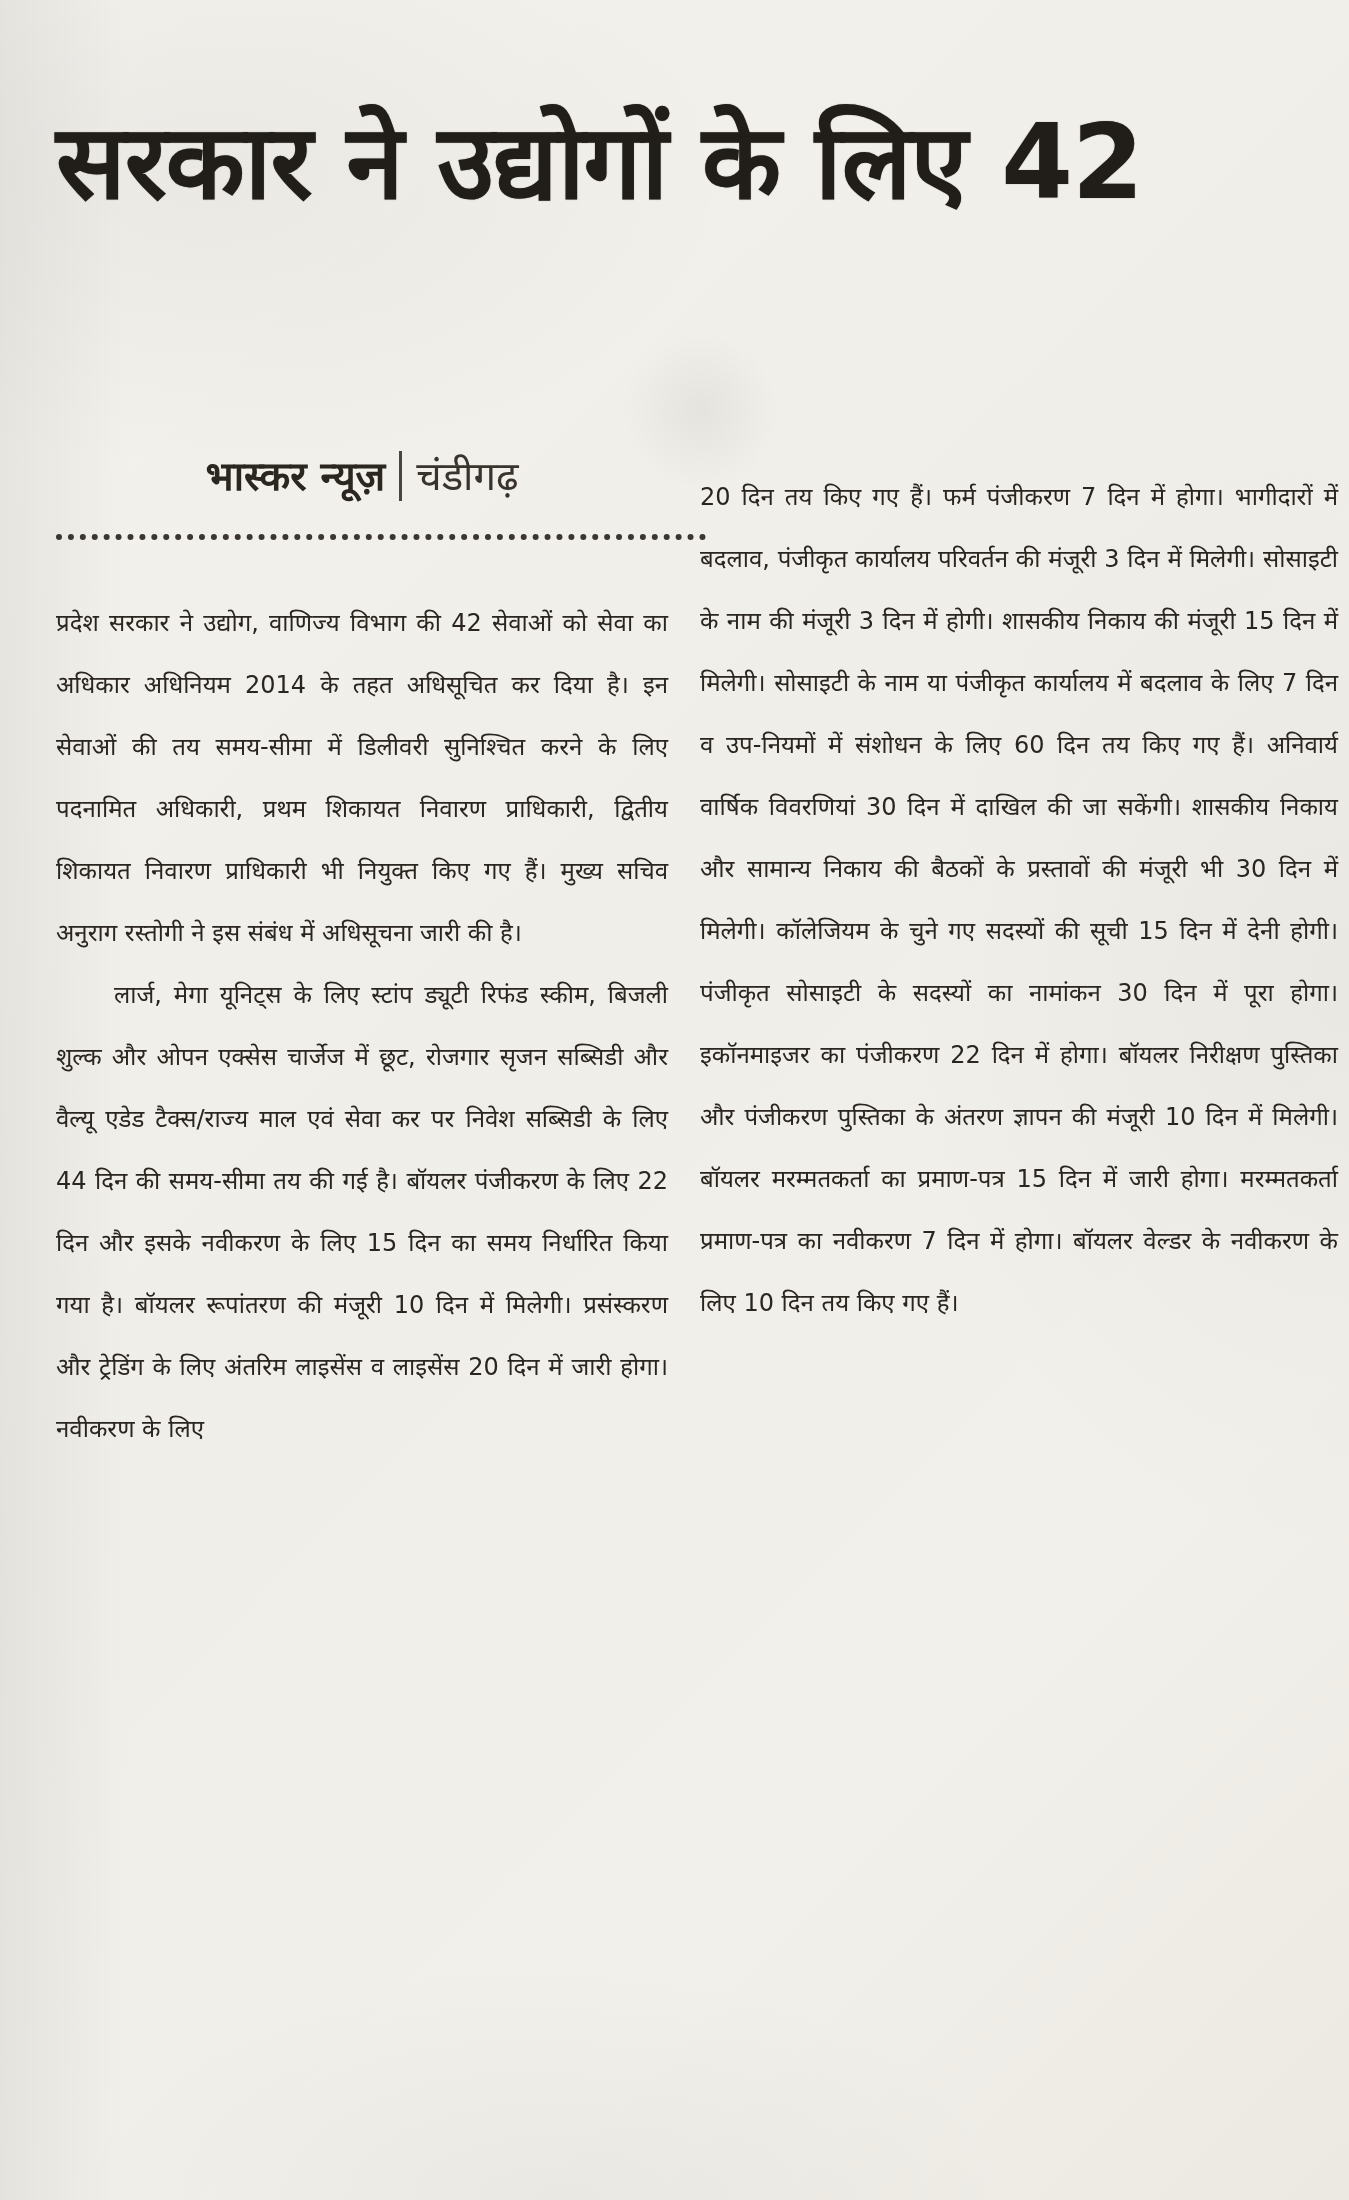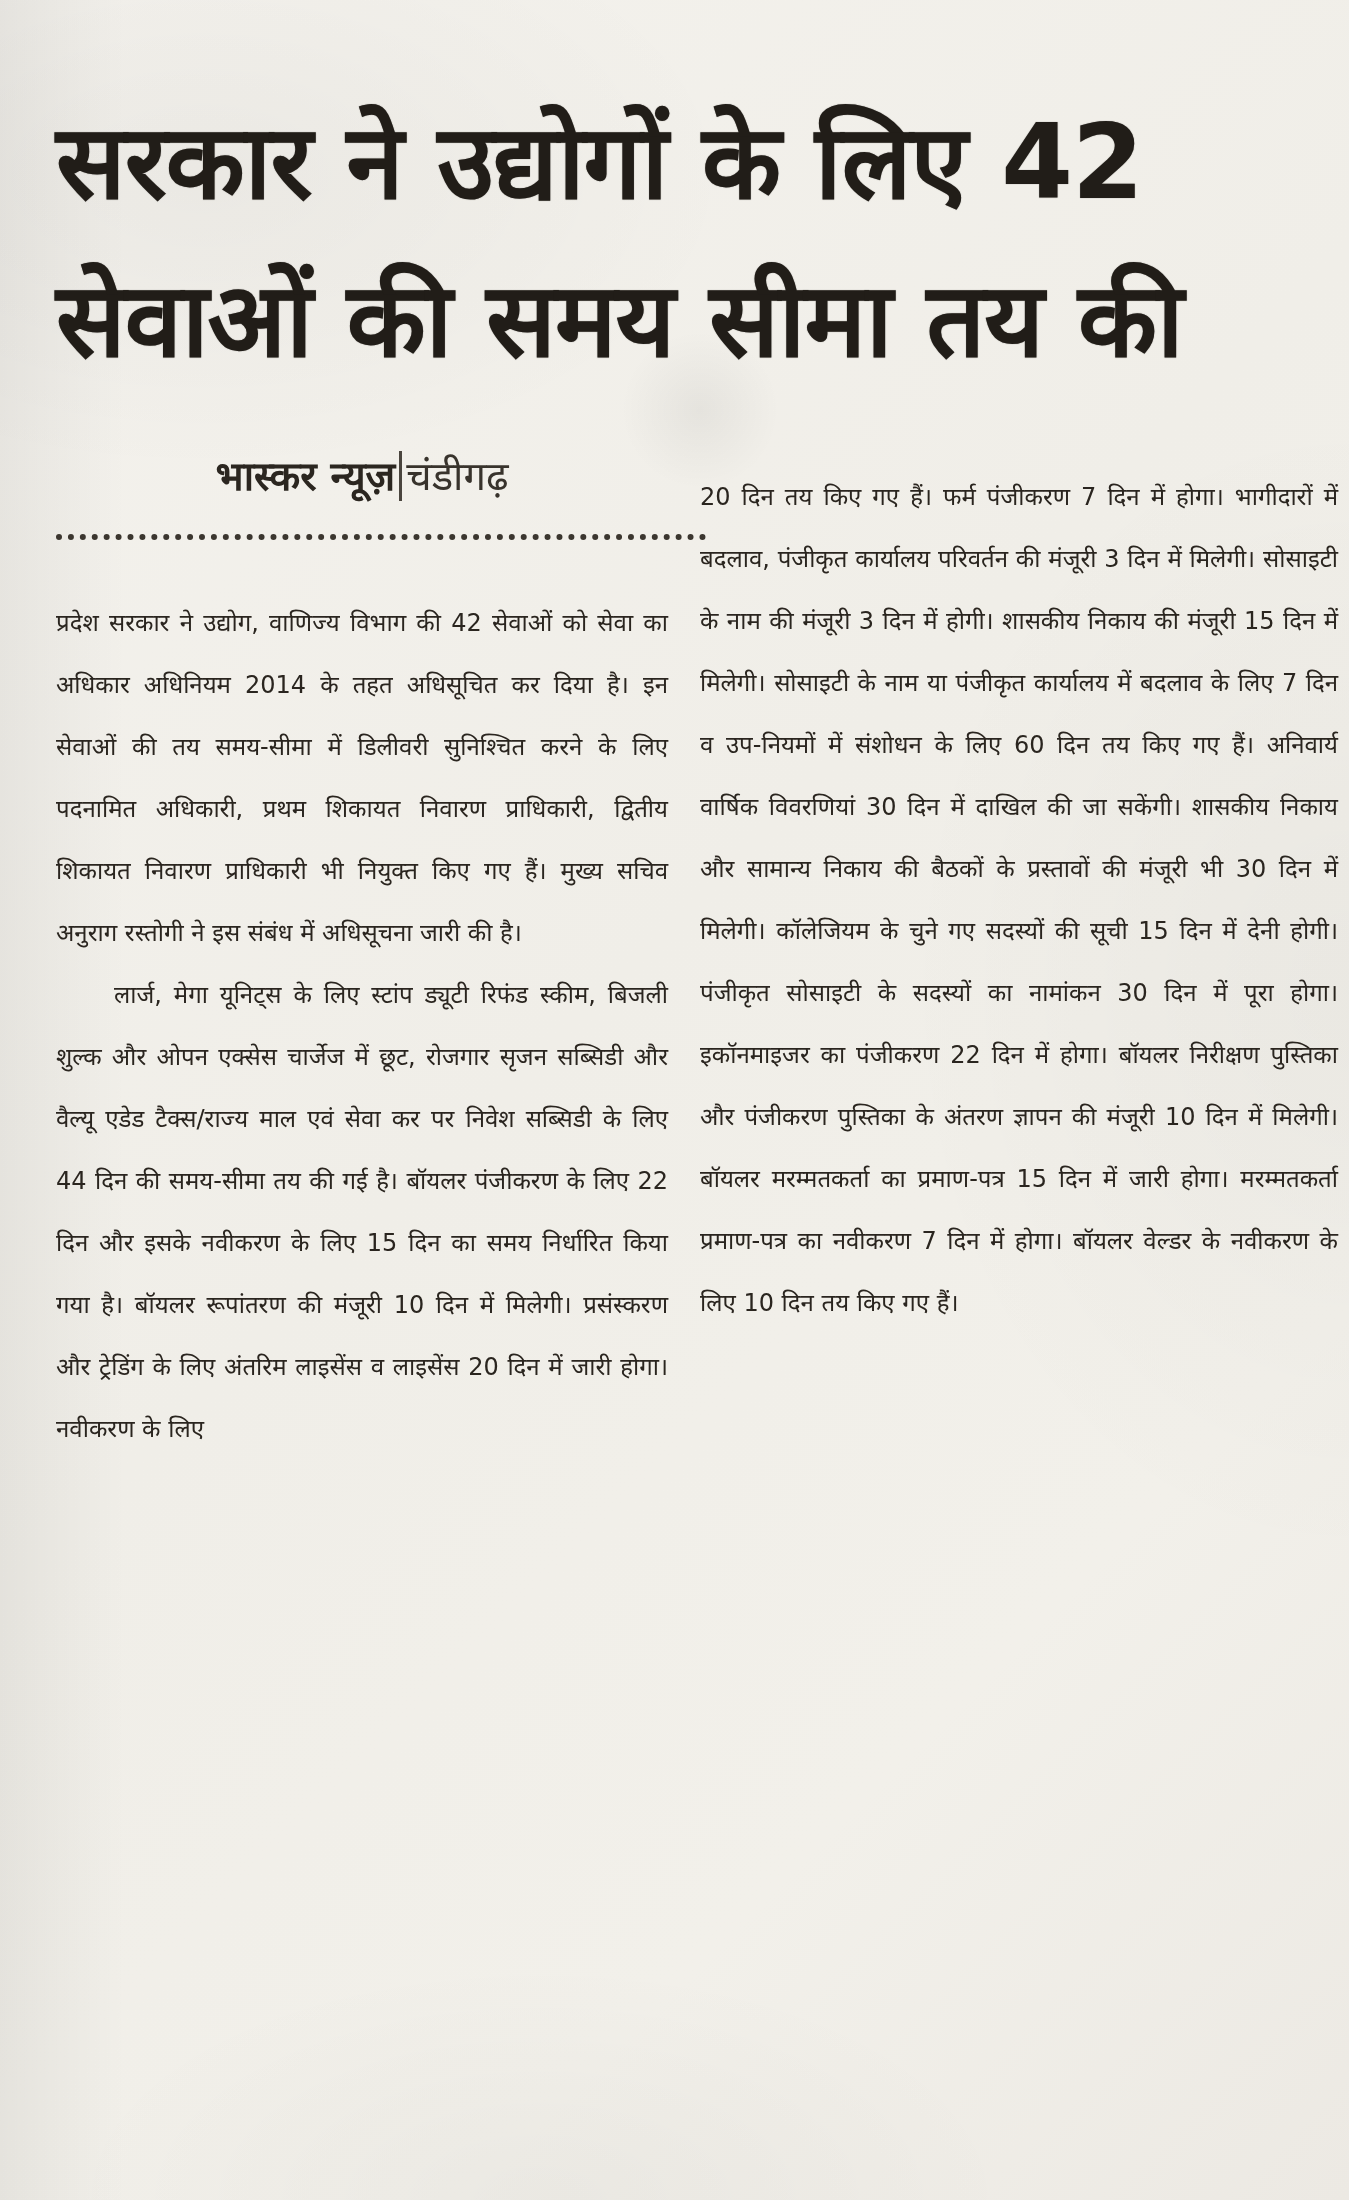--- a/index.html
+++ b/index.html
@@ -43,21 +43,21 @@
     color: #2b2620;
   }
   .byline {
     position: absolute;
     left: 56px;
     top: 450px;
     width: 612px;
     display: flex;
     justify-content: center;
     align-items: center;
-    gap: 4px;
+    gap: 14px;
     font-size: 40px;
     line-height: 52px;
   }
   .byline .agency { font-weight: bold; color: #2b2620; }
   .byline .sep {
     width: 3px;
     height: 50px;
     background: #4a453e;
   }
   .byline .city { font-weight: normal; color: #38332c; }
@@ -104,21 +104,20 @@
 </head>
 <body>
 
 <div class="page">
 
   <div class="scan-blob blob-a"></div>
   <div class="scan-blob blob-b"></div>
 
   <h1 class="headline">
     <span>सरकार ने उद्योगों के लिए 42</span><br>
-    <span>सेवाओं की समय सीमा तय की</span>
   </h1>
 
 
   <div class="byline">
     <span class="agency">भास्कर न्यूज़</span>
     <span class="sep"></span>
     <span class="city">चंडीगढ़</span>
   </div>
 
   <div class="dotted-rule"></div>

